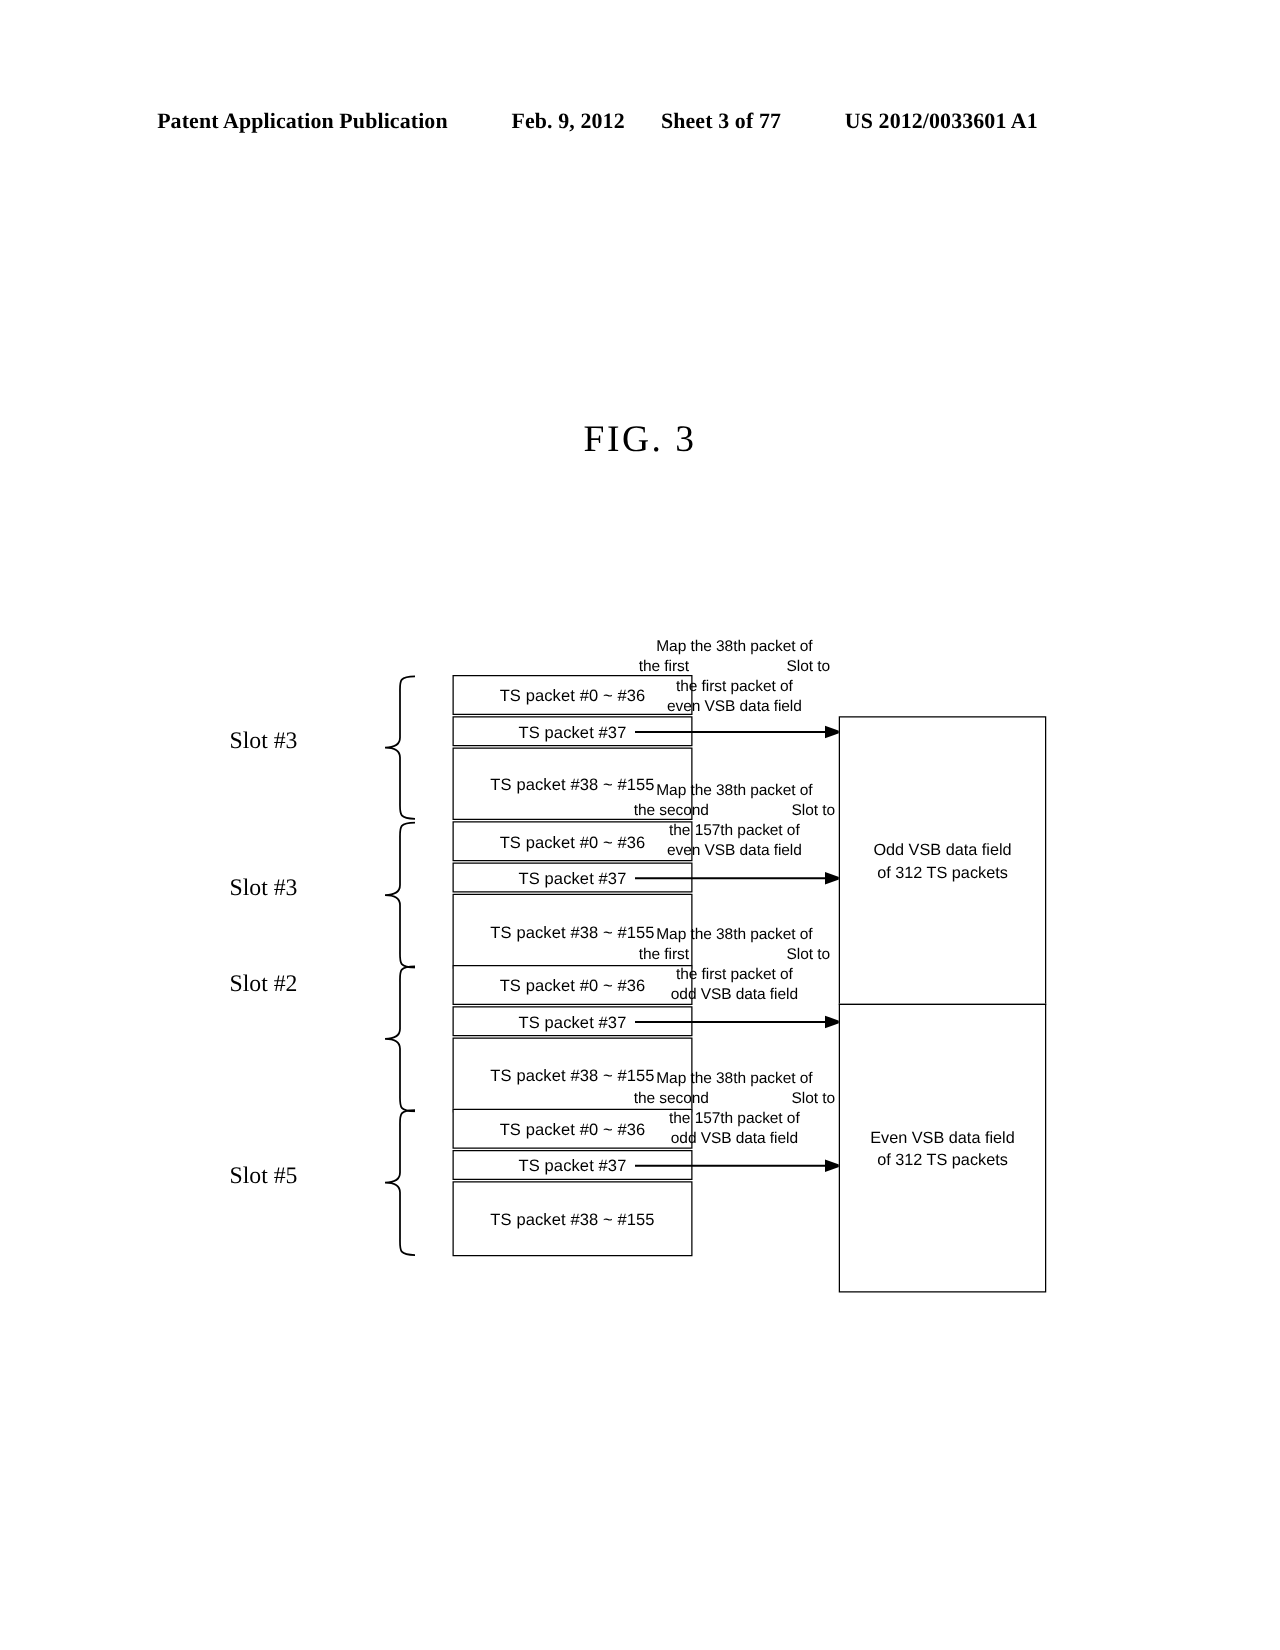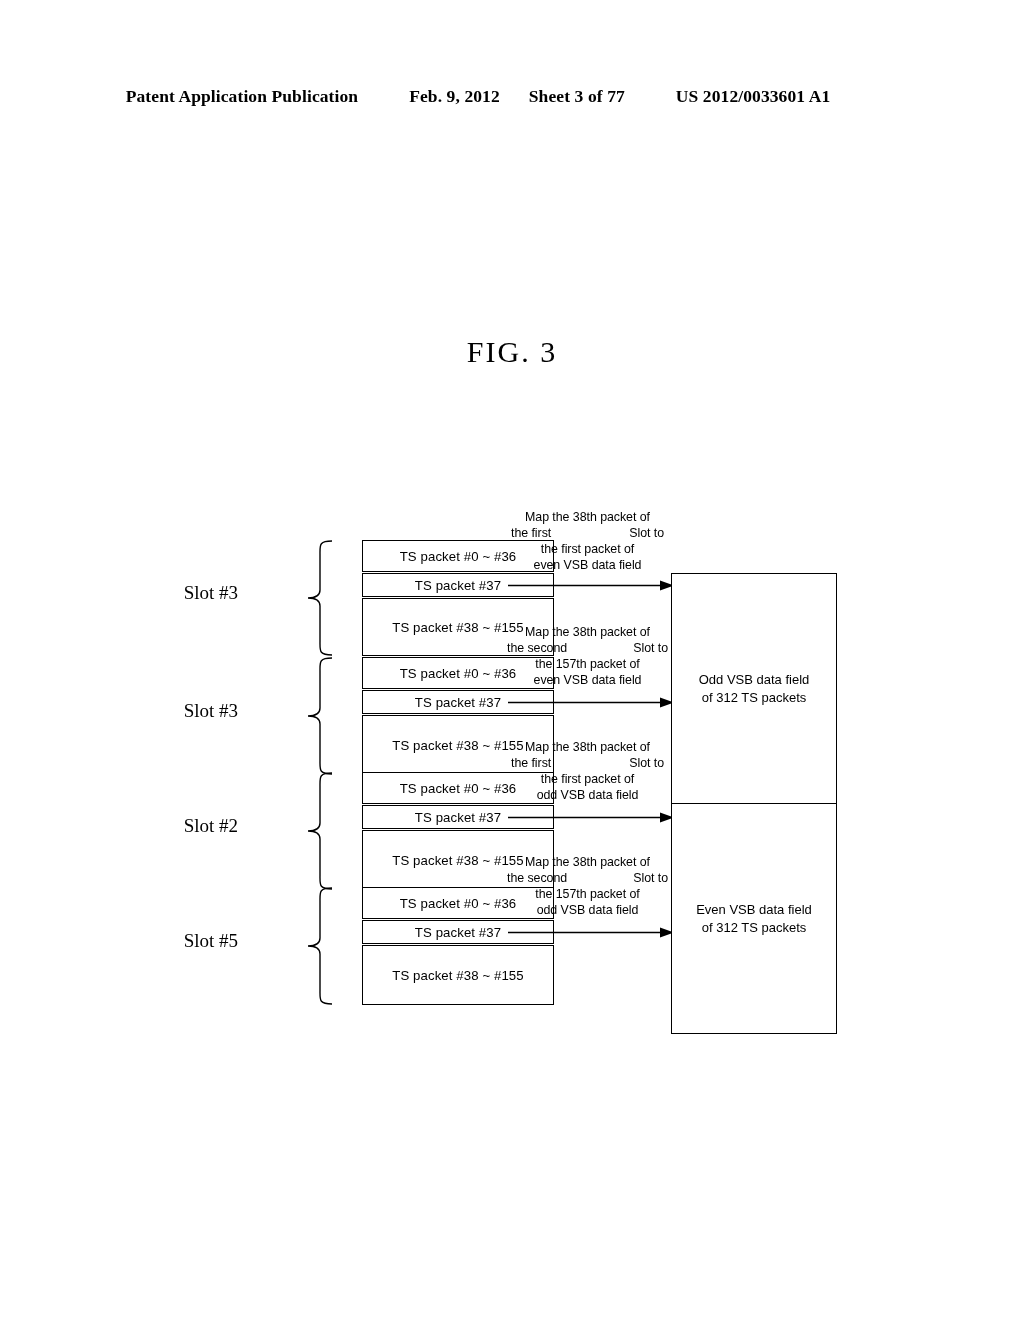--- a/index.html
+++ b/index.html
@@ -176,21 +176,21 @@
   <div class="pkt-box" style="top:657px;height:32px;">
     <span>TS packet #0 ~ #36</span>
   </div>
   <div class="pkt-box thin" style="top:690px;height:24px;">
     <span>TS packet #37</span>
   </div>
   <div class="pkt-box" style="top:715px;height:60px;">
     <span>TS packet #38 ~ #155</span>
   </div>
 
-  <div class="slot-label" style="top:815px;">Slot #2</div>
+  <div class="slot-label" style="top:777px;">Slot #2</div>
   <div class="brace" style="top:772px;height:118px;">
     <svg width="26" height="118" viewBox="0 0 26 118">
       <path d="M25 1 C12 1 13 5 13 14 L13 51 C13 57 8 59 1 59 C8 59 13 61 13 67 L13 104 C13 113 12 117 25 117" fill="none" stroke="#000" stroke-width="1.4"></path>
     </svg>
   </div>
   <div class="pkt-box" style="top:772px;height:32px;">
     <span>TS packet #0 ~ #36</span>
   </div>
   <div class="pkt-box thin" style="top:805px;height:24px;">
     <span>TS packet #37</span>

